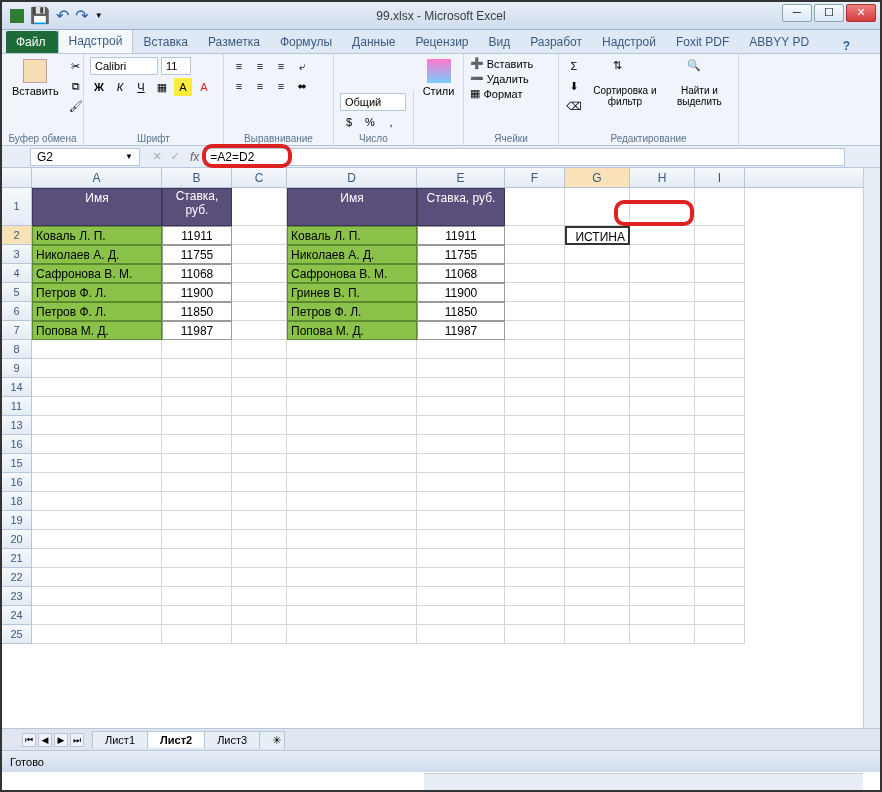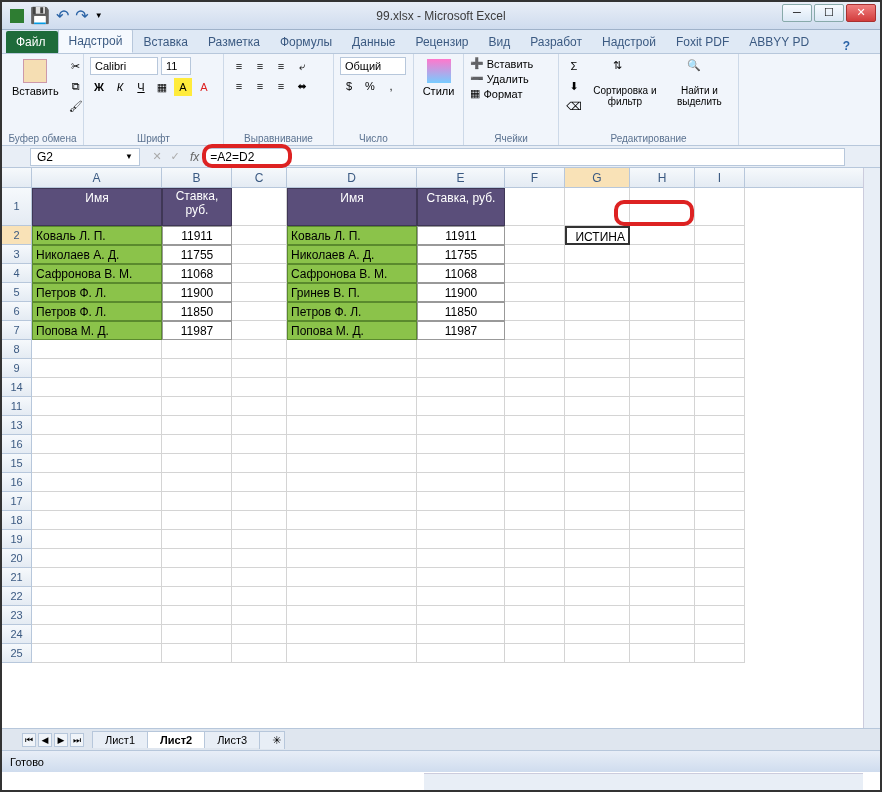--- a/index.html
+++ b/index.html
@@ -154,21 +154,21 @@
       <div class="row">
         <span class="smallbtn">≡</span>
         <span class="smallbtn">≡</span>
         <span class="smallbtn">≡</span>
         <span class="smallbtn">⬌</span>
       </div>
     </div>
     <div class="group-label">Выравнивание</div>
   </div>
 
-  <div class="group" style="width:80px;">
+  <div class="group" style="width:80px;margin-top:36px;">
     <div class="group-body stack">
       <input class="sel" style="width: 66px;" value="Общий">
       <div class="row">
         <span class="smallbtn">$</span>
         <span class="smallbtn">%</span>
         <span class="smallbtn">,</span>
       </div>
     </div>
     <div class="group-label">Число</div>
   </div>
@@ -423,32 +423,20 @@
         <div class="cell" style="width: 70px;"></div>
         <div class="cell" style="width: 55px;"></div>
         <div class="cell" style="width: 130px;"></div>
         <div class="cell" style="width: 88px;"></div>
         <div class="cell" style="width: 60px;"></div>
         <div class="cell" style="width: 65px;"></div>
         <div class="cell" style="width: 65px;"></div>
         <div class="cell" style="width: 50px;"></div>
       </div>
       <div class="row-data">
-        <div class="rowh">17</div>
-        <div class="cell" style="width: 130px;"></div>
-        <div class="cell" style="width: 70px;"></div>
-        <div class="cell" style="width: 55px;"></div>
-        <div class="cell" style="width: 130px;"></div>
-        <div class="cell" style="width: 88px;"></div>
-        <div class="cell" style="width: 60px;"></div>
-        <div class="cell" style="width: 65px;"></div>
-        <div class="cell" style="width: 65px;"></div>
-        <div class="cell" style="width: 50px;"></div>
-      </div>
-      <div class="row-data">
         <div class="rowh">18</div>
         <div class="cell" style="width: 130px;"></div>
         <div class="cell" style="width: 70px;"></div>
         <div class="cell" style="width: 55px;"></div>
         <div class="cell" style="width: 130px;"></div>
         <div class="cell" style="width: 88px;"></div>
         <div class="cell" style="width: 60px;"></div>
         <div class="cell" style="width: 65px;"></div>
         <div class="cell" style="width: 65px;"></div>
         <div class="cell" style="width: 50px;"></div>

